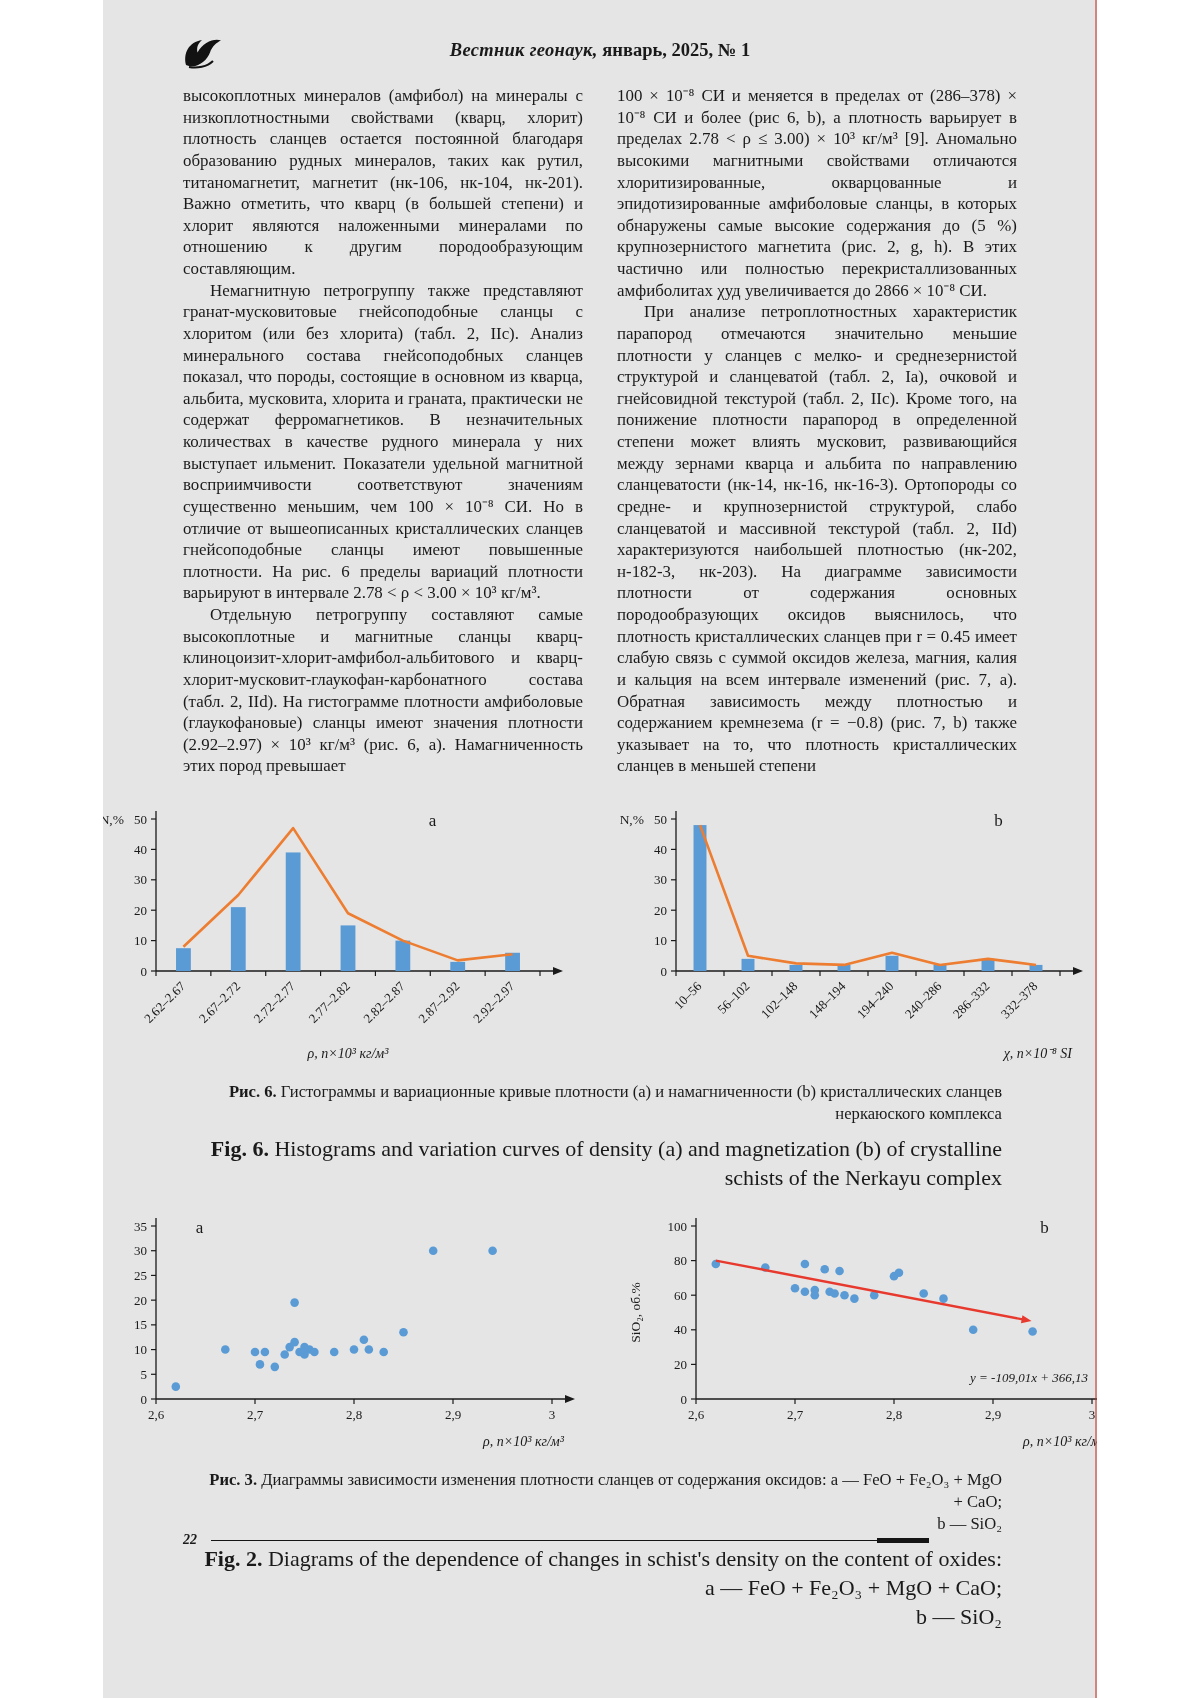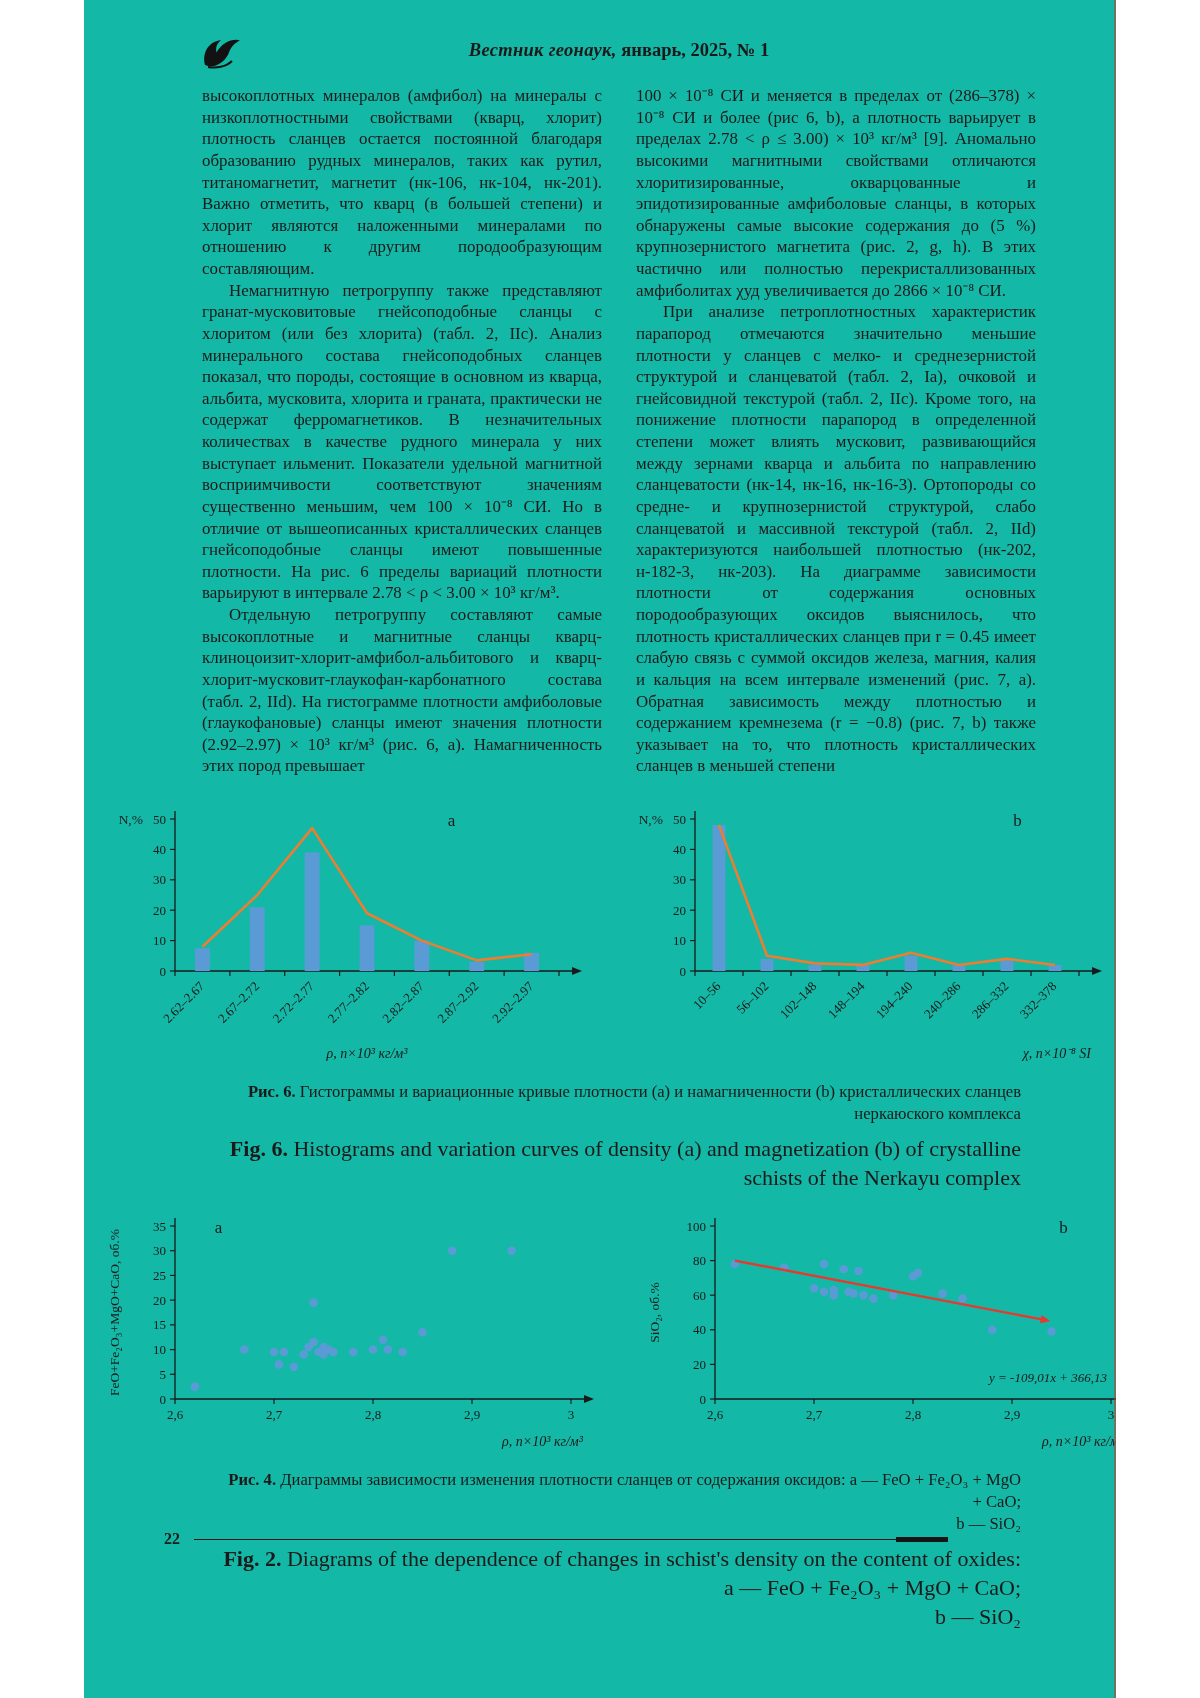--- a/index.html
+++ b/index.html
@@ -1,17 +1,17 @@
 <!DOCTYPE html>
 <html><head>
 <meta charset="utf-8">
 <style>
   html,body{margin:0;padding:0;background:#ffffff;}
-  .page{position:relative;width:994px;height:1698px;margin:0 auto;background:#14b8a6;
-        font-family:"Liberation Serif", serif;color:#1a1a1a;overflow:hidden;padding-left:38px;}
+  .page{position:relative;width:994px;height:1698px;margin:0 auto;background:#e5e5e5;
+        font-family:"Liberation Serif", serif;color:#1a1a1a;overflow:hidden;}
   .edge-artifact{position:absolute;right:0;top:0;bottom:0;width:2px;background:#c0392b;opacity:.55;}
 
   .header{position:relative;padding-top:40px;text-align:center;font-size:18.5px;}
   .logo{position:absolute;left:78px;top:34px;}
   .tscript{font-style:italic;font-weight:700;letter-spacing:.3px;}
   .trest{font-weight:700;}
 
   .columns{display:flex;gap:34px;padding:24px 80px 0;text-align:justify;
            font-size:16.9px;line-height:1.28;align-items:flex-end;}
   .col{flex:1;min-width:0;}
@@ -23,21 +23,21 @@
   .figrow-7{gap:40px;margin-top:18px;}
   .chart{position:relative;}
   .chart svg text{font-family:"Liberation Serif", serif;fill:#1a1a1a;}
 
   .cap{text-align:right;margin:10px 95px 0;font-size:16.6px;line-height:1.32;}
   .cap .cap-text{white-space:pre-line;}
   .cap b{font-weight:700;}
   .cap-en{font-size:22px;margin-top:9px;}
 
   .footer{position:absolute;left:80px;right:168px;bottom:150px;display:flex;align-items:center;}
-  .pageno{font-weight:700;font-size:16px;margin-right:14px;}
+  .pageno{font-weight:700;font-size:14px;margin-right:14px;font-style:italic;}
   .footrule{flex:1;height:0;border-top:1.6px solid #151515;}
   .footblock{width:52px;height:5px;background:#151515;margin-left:0;}
 </style>
 </head>
 <body>
 
 <div class="page">
 
   <div class="header">
     <span class="logo">
@@ -281,21 +281,21 @@
           <circle cx="353.1999999999999" cy="119.8" r="4.3" fill="#5b9bd5"></circle>
           <circle cx="412.59999999999997" cy="121.53" r="4.3" fill="#5b9bd5"></circle>
           <line x1="95.80000000000003" y1="50.599999999999994" x2="402.70000000000016" y2="109.42" stroke="#e8392e" stroke-width="2.4" marker-end="url(#fig7b-tr)"></line>
           <text x="468" y="171.7" text-anchor="end" font-size="13" font-style="italic">y = -109,01x + 366,13</text>
           <text x="20" y="102.5" text-anchor="middle" font-size="13.5" transform="rotate(-90 20 102.5)">SiO₂, об.%</text>
           <text x="484" y="236" font-size="14" font-style="italic" text-anchor="end">ρ, n×10³ кг/м³</text>
           <text x="424.48" y="23" font-size="17" text-anchor="middle">b</text>
         </svg></div>
   </div>
 
-  <p class="cap"><b>Рис. 4.</b> <span class="cap-text">Диаграммы зависимости изменения плотности сланцев от содержания оксидов: a — FeO + Fe₂O₃ + MgO + CaO;
+  <p class="cap"><b>Рис. 3.</b> <span class="cap-text">Диаграммы зависимости изменения плотности сланцев от содержания оксидов: a — FeO + Fe₂O₃ + MgO + CaO;
 b — SiO₂</span></p>
   <p class="cap cap-en"><b>Fig. 2.</b> <span class="cap-text">Diagrams of the dependence of changes in schist's density on the content of oxides: a — FeO + Fe₂O₃ + MgO + CaO;
 b — SiO₂</span></p>
 
   <div class="footer">
     <span class="pageno">22</span>
     <span class="footrule"></span>
     <span class="footblock"></span>
   </div>
 

